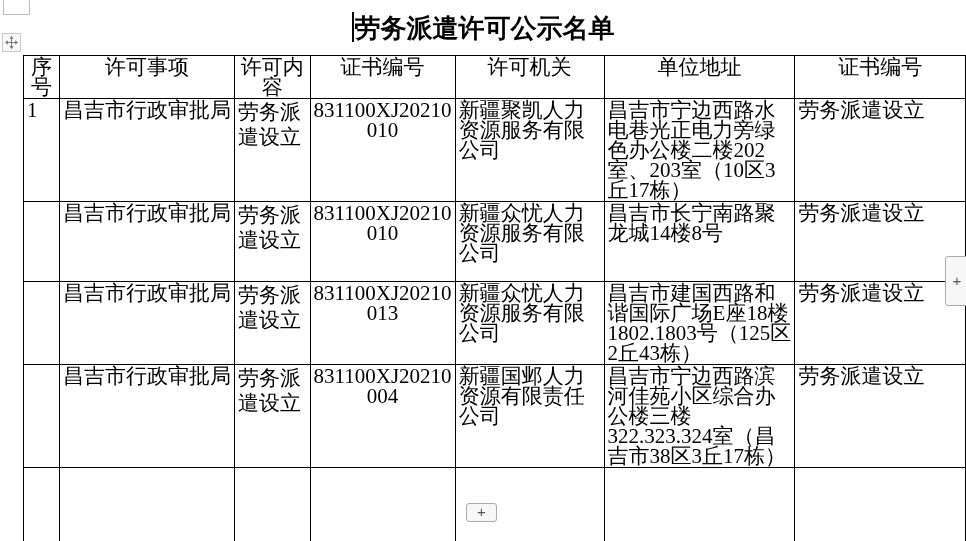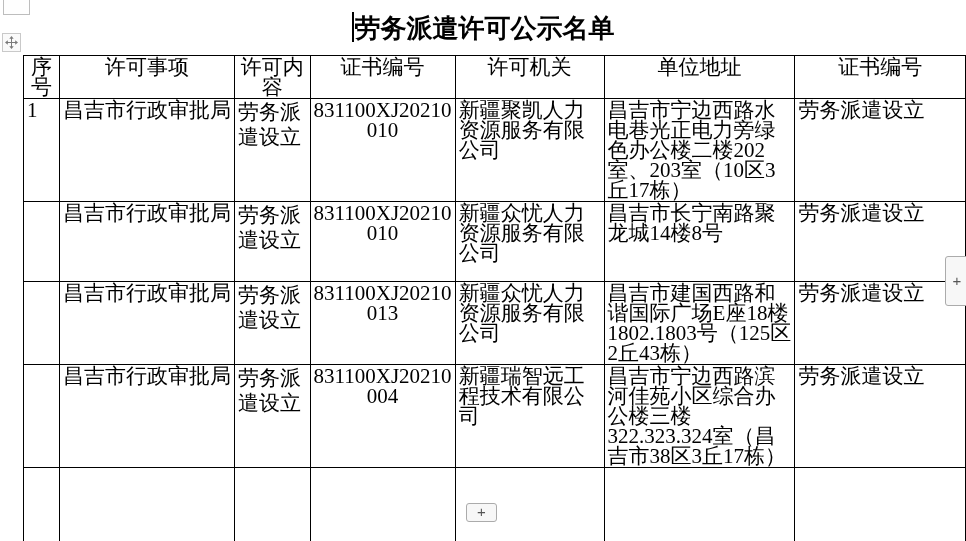--- a/index.html
+++ b/index.html
@@ -152,21 +152,21 @@
     </tr>
 
     <tr style="height:88px">
       <td class="no"></td>
       <td class="auth">昌吉市行政审批局</td>
       <td class="matter">劳务派遣设立</td>
       <td class="center">
         <div>831100XJ20210</div>
         <div>004</div>
       </td>
-      <td>新疆瑞智远工程技术有限公司</td>
+      <td>新疆国邺人力资源有限责任公司</td>
       <td>昌吉市宁边西路滨河佳苑小区综合办公楼三楼322.323.324室（昌吉市38区3丘17栋）</td>
       <td>劳务派遣设立</td>
     </tr>
 
     <tr style="height:74px">
       <td></td>
       <td></td>
       <td></td>
       <td></td>
       <td></td>

